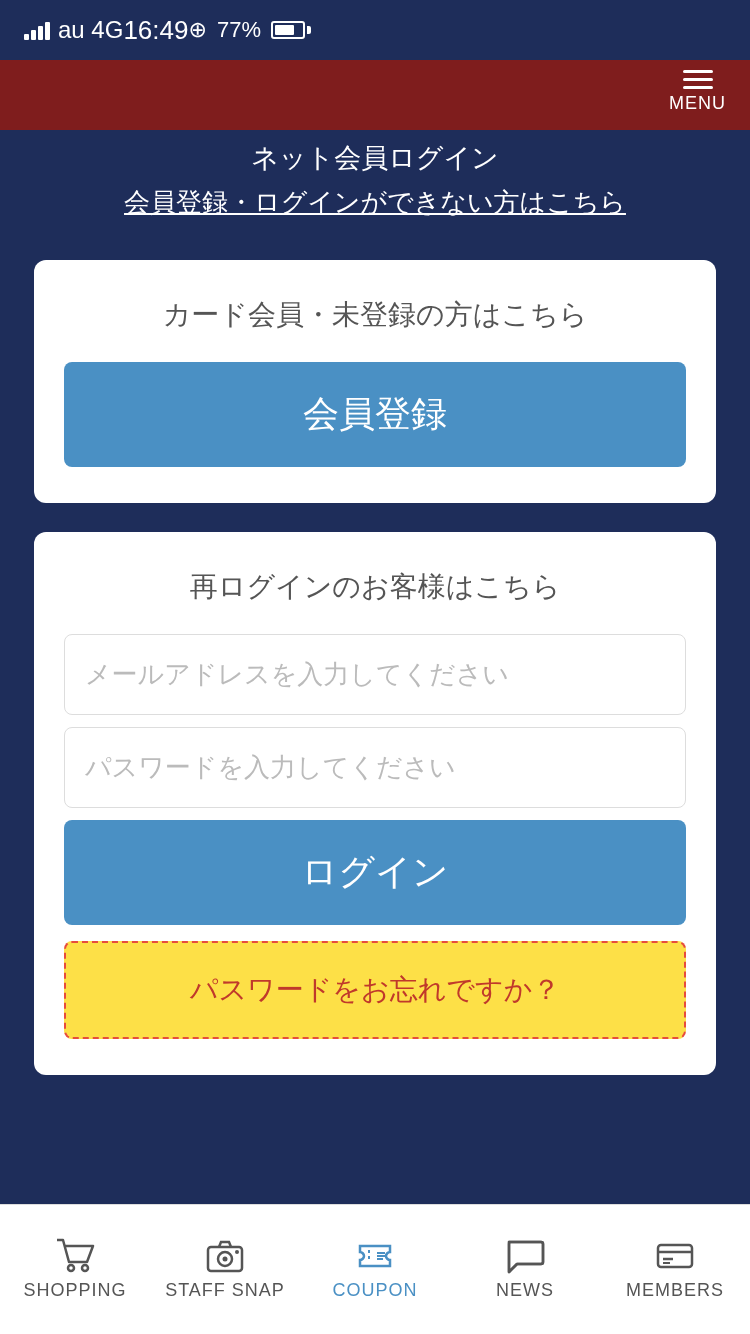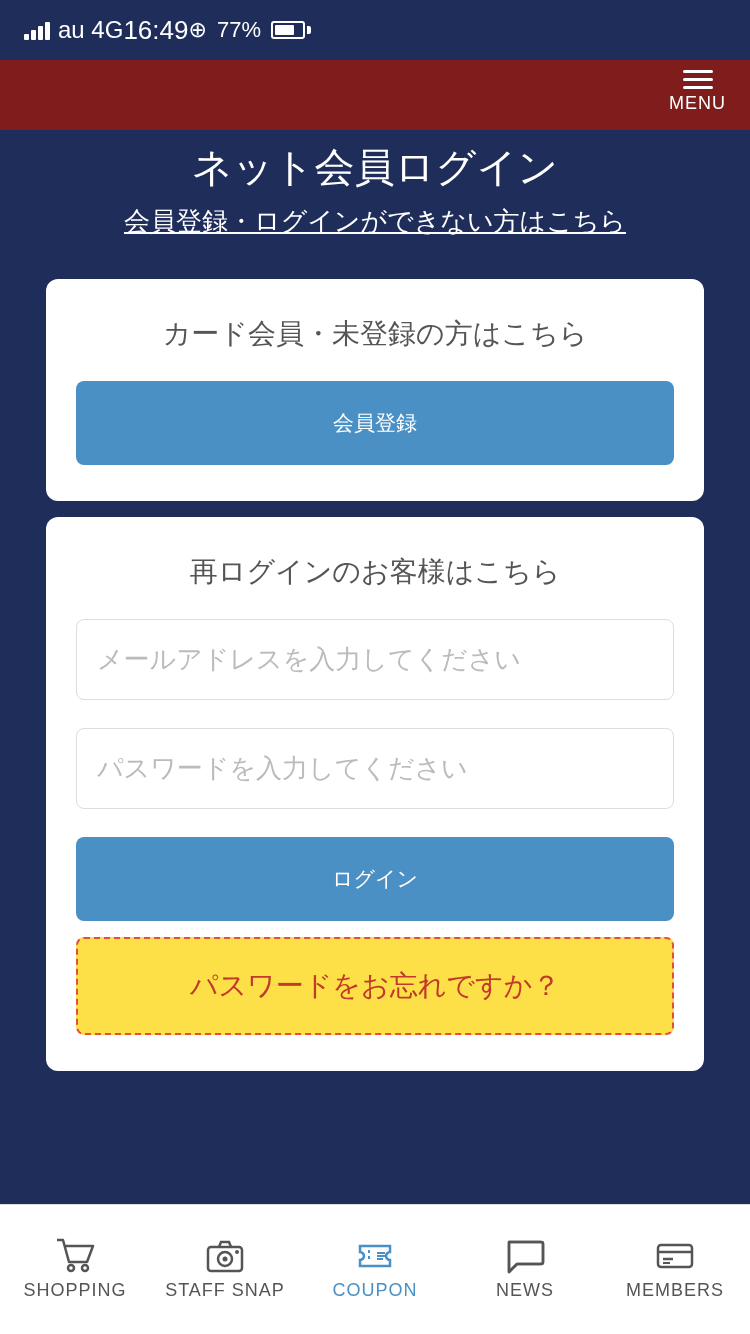--- a/index.html
+++ b/index.html
@@ -113,41 +113,41 @@
 
     
     .page-title-section {
       background-color: #1e2d5a;
       text-align: center;
       padding: 10px 0 20px;
       flex-shrink: 0;
     }
     .page-title {
       color: white;
-      font-size: 40px;
+      font-size: 27px;
       font-weight: 500;
     }
     .page-subtitle-link {
       color: white;
       font-size: 26px;
       text-decoration: underline;
       display: block;
       margin-top: 8px;
       padding: 0 40px;
       line-height: 1.4;
     }
 
     
     .main-content {
       flex: 1;
       background-color: #1e2d5a;
-      padding: 20px 46px;
-      display: flex;
-      flex-direction: column;
-      gap: 16px;
+      padding: 20px 34px;
+      display: flex;
+      flex-direction: column;
+      gap: 29px;
     }
 
     
     .card {
       background: white;
       border-radius: 12px;
       padding: 36px 30px;
     }
     .card-title {
       text-align: center;
@@ -156,33 +156,33 @@
       margin-bottom: 28px;
       font-weight: 400;
     }
     .btn-primary {
       width: 100%;
       background: #4a90c4;
       color: white;
       border: none;
       border-radius: 8px;
       padding: 28px;
-      font-size: 21px;
+      font-size: 36px;
       cursor: pointer;
       display: block;
       text-align: center;
     }
     .input-field {
       width: 100%;
       border: 1.5px solid #ddd;
       border-radius: 8px;
       padding: 24px 20px;
       font-size: 26px;
       color: #999;
-      margin-bottom: 28px;
+      margin-bottom: 12px;
       outline: none;
     }
     .input-field::placeholder {
       color: #bbb;
     }
     .forgot-password-btn {
       width: 100%;
       background: #fde047;
       color: #c0392b;
       border: 2.5px dashed #e74c3c;

